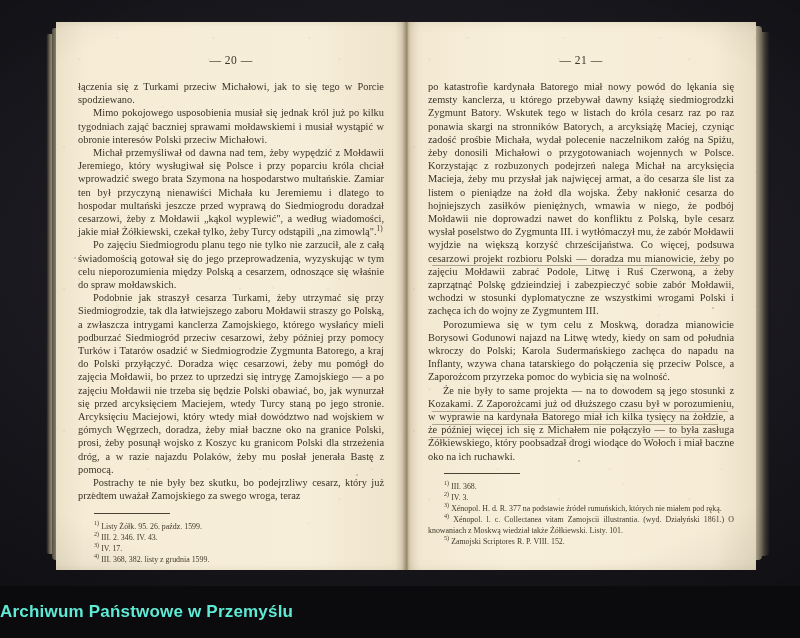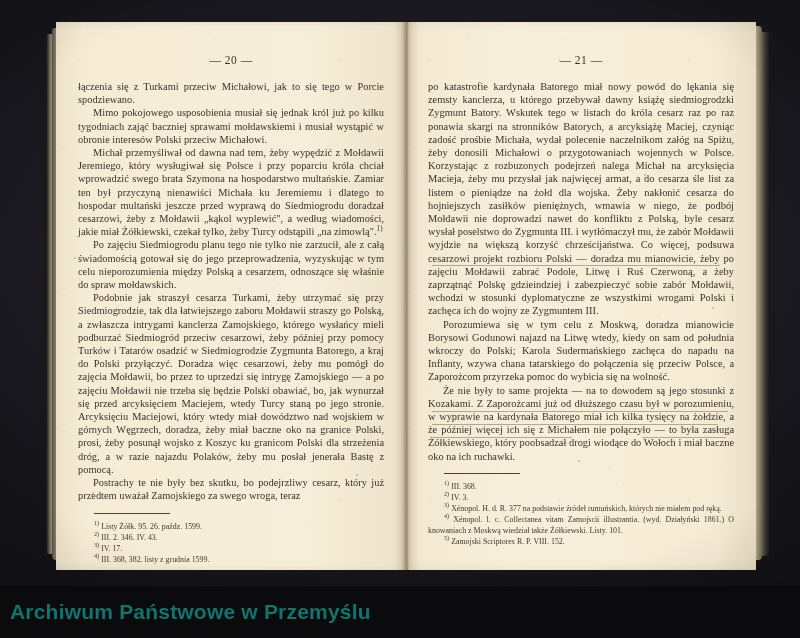--- a/index.html
+++ b/index.html
@@ -216,26 +216,25 @@
     position: absolute;
     left: 0;
     bottom: 0;
     width: 800px;
     height: 52px;
     background: #0b0a0c;
     display: flex;
     align-items: center;
   }
   .watermark span {
-    color: #0f766e;
+    color: #5eead4;
     font-family: "Liberation Sans", sans-serif;
-    font-size: 21px;
+    font-size: 17px;
     font-weight: 700;
     letter-spacing: .2px;
-    padding-left: 10px;
   }
 
   
   .vignette {
     position: absolute;
     inset: 0;
     pointer-events: none;
     background: radial-gradient(115% 86% at 50% 45%,
         rgba(0,0,0,0) 55%, rgba(0,0,0,.30) 100%);
   }

